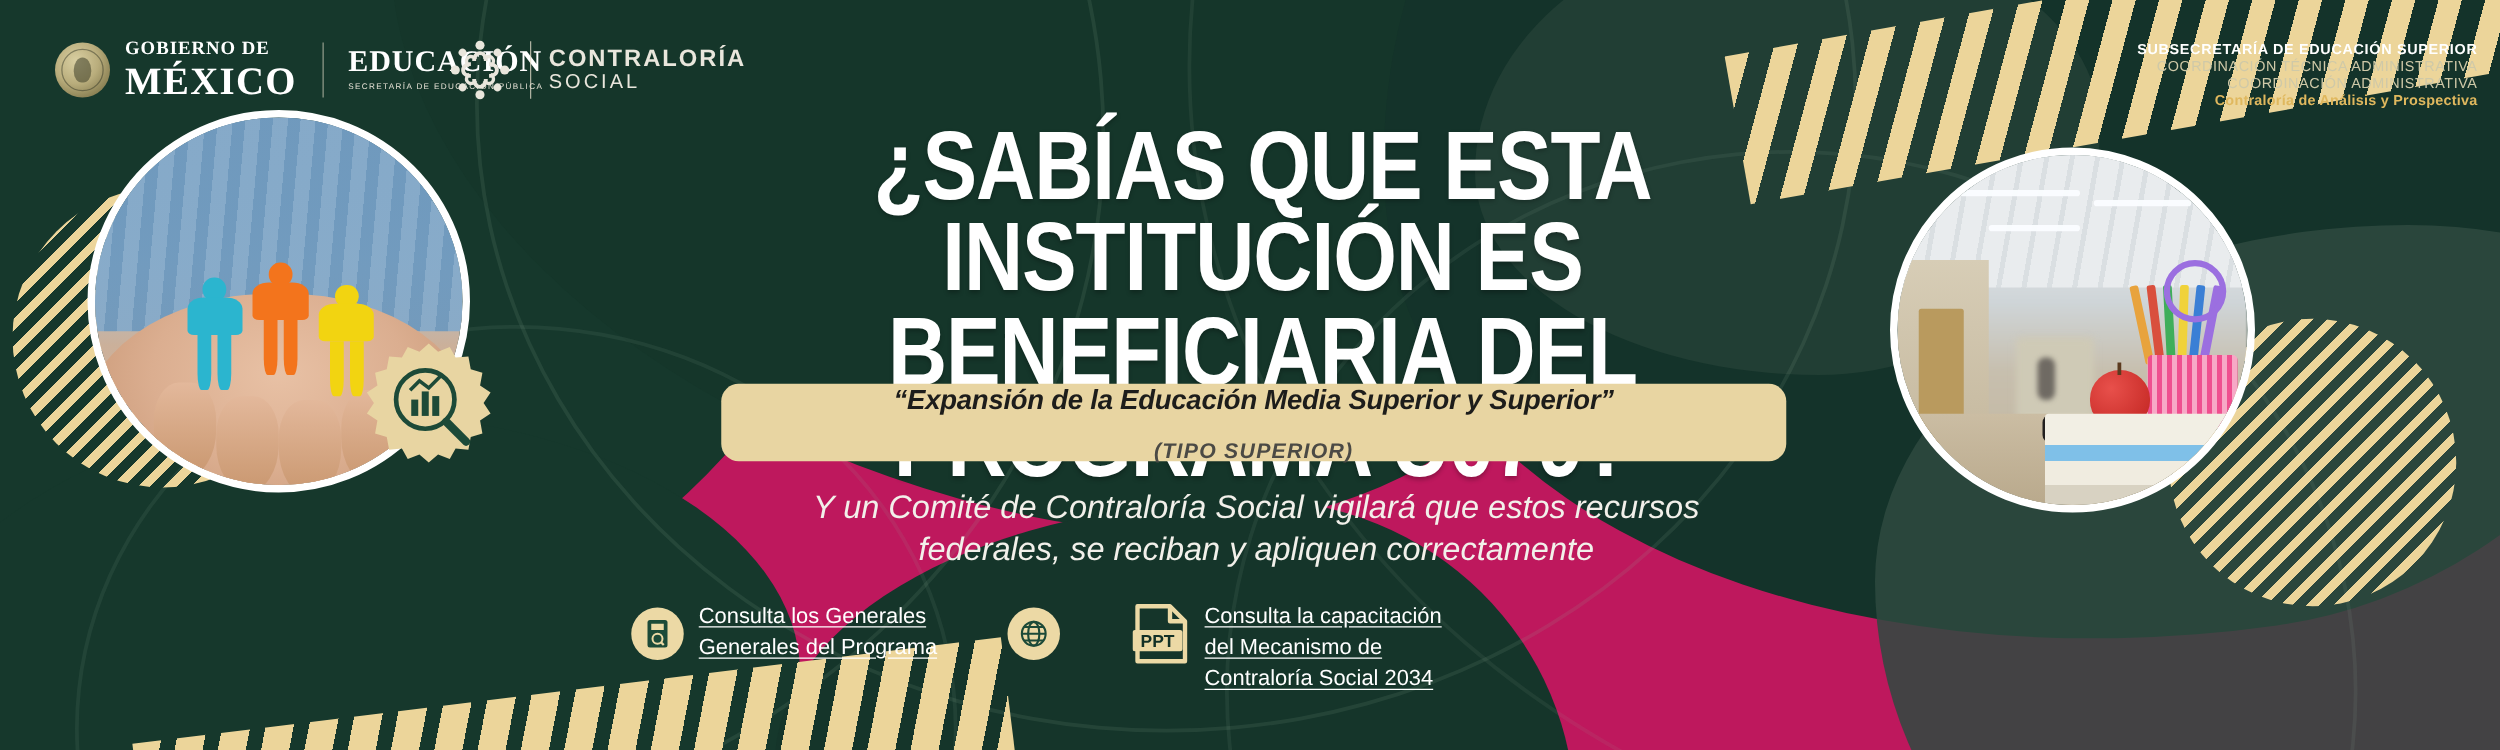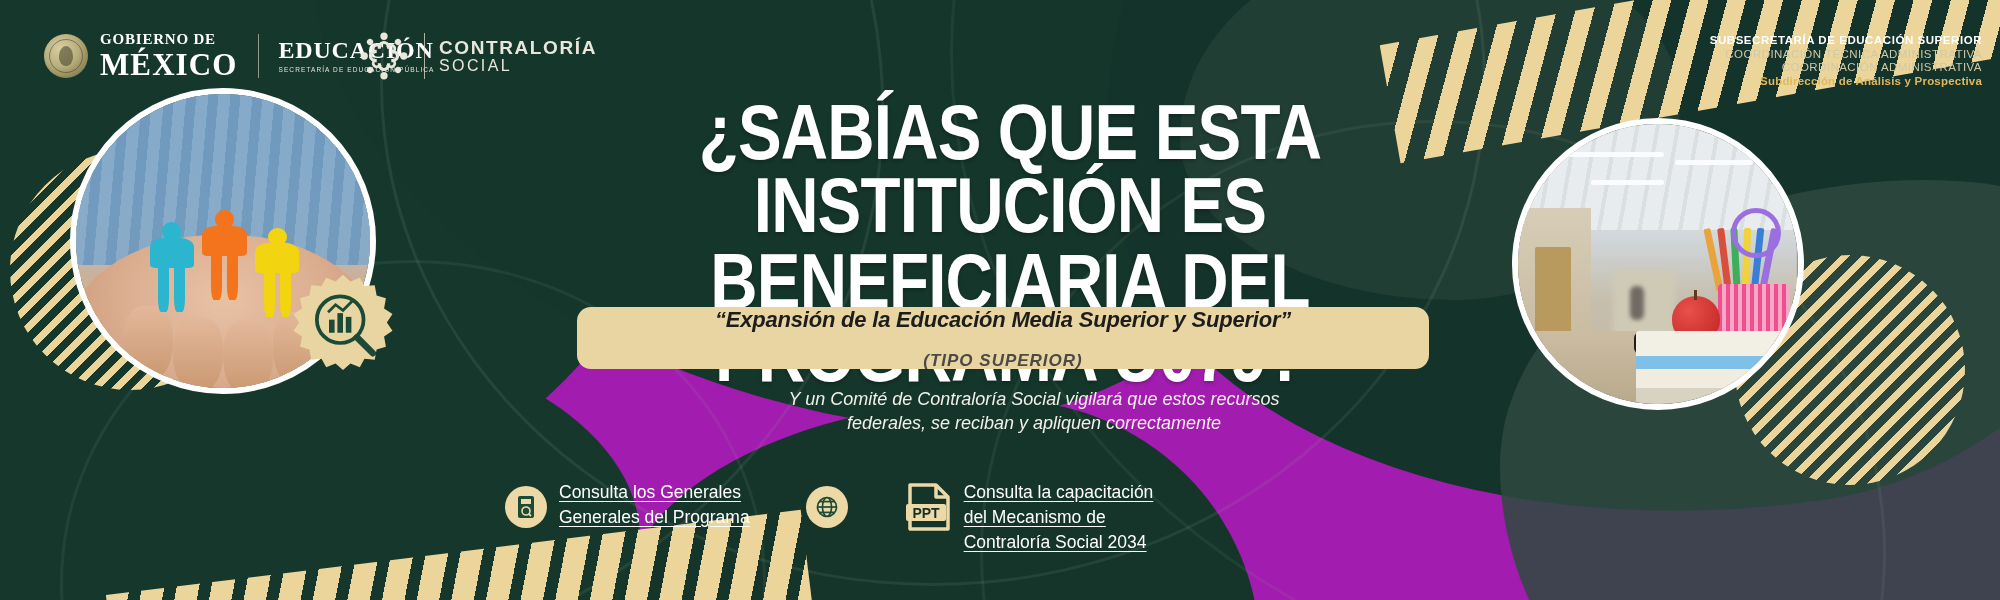--- a/index.html
+++ b/index.html
@@ -1,20 +1,20 @@
 <!DOCTYPE html>
 <html><head>
 <meta charset="utf-8">
 <style>
   html,body{margin:0;padding:0;background:#11241d;}
   body{font-family:"Liberation Sans",sans-serif;}
 
   .banner{
     position:relative;width:2000px;height:600px;overflow:hidden;
-    background:#a21caf;
+    background:#be185d;
   }
 
   
   .bg-layer{position:absolute;inset:0;overflow:hidden;}
   .blob{position:absolute;border-radius:50%;}
   .b1{width:900px;height:760px;left:-180px;top:-230px;background:#16382c;transform:rotate(-18deg);border-radius:48% 52% 60% 40%/50% 45% 55% 50%;}
   .b2{width:1000px;height:700px;left:300px;top:-300px;background:#15362a;border-radius:55% 45% 40% 60%/45% 55% 45% 55%;transform:rotate(12deg);}
   .b3{width:1100px;height:900px;left:1100px;top:-380px;background:#14332a;border-radius:48% 52% 40% 60%/55% 45% 55% 45%;transform:rotate(-8deg);}
   .b4{width:820px;height:620px;left:1500px;top:180px;background:#2e4a40;border-radius:52% 48% 58% 42%/46% 54% 46% 54%;opacity:.85;}
   .b5{width:760px;height:520px;left:-120px;top:330px;background:#16382c;border-radius:52% 48% 40% 60%/60% 40% 60% 40%;}
@@ -142,22 +142,22 @@
   .headline .h-l1{font-size:78px;display:block;}
   .headline .h-l2{font-size:78px;display:block;margin-top:4px;}
 
   
   .pill{position:absolute;left:577px;top:307px;width:852px;height:62px;border-radius:14px;
     background:#e8d5a2;z-index:6;display:flex;flex-direction:column;align-items:center;justify-content:flex-start;}
   .pill .p1{color:#1d1d1b;font-size:22px;font-weight:bold;font-style:italic;letter-spacing:-.2px;}
   .pill .p2{color:#4b4a45;font-size:17px;font-weight:bold;font-style:italic;letter-spacing:1px;margin-top:18px;}
 
   
-  .desc{position:absolute;left:629px;top:388px;width:810px;text-align:center;z-index:6;
-    color:#f2f0ea;font-size:18px;font-style:italic;line-height:1.32;}
+  .desc{position:absolute;left:600px;top:388px;width:810px;text-align:center;z-index:6;
+    color:#f2f0ea;font-size:26px;font-style:italic;line-height:1.32;}
 
   
   .links{position:absolute;left:505px;top:480px;width:1120px;height:80px;z-index:6;display:flex;align-items:flex-start;}
   .link-item{display:flex;align-items:flex-start;gap:12px;}
   .li-1{margin-left:0;}
   .li-2{margin-left:56px;}
   .li-3{margin-left:58px;}
   .icon-circle{width:42px;height:42px;border-radius:50%;background:#ecd9a5;flex:none;
     display:flex;align-items:center;justify-content:center;margin-top:6px;}
   .lk-text{color:#ffffff;font-size:17.5px;line-height:1.42;}
@@ -242,21 +242,21 @@
     <div class="cs-text">
       <div class="l1">CONTRALORÍA</div>
       <div class="l2">SOCIAL</div>
     </div>
   </div>
 
   <div class="dept">
     <div class="d1">SUBSECRETARÍA DE EDUCACIÓN SUPERIOR</div>
     <div class="d2">COORDINACIÓN TÉCNICA ADMINISTRATIVA</div>
     <div class="d3">COORDINACIÓN ADMINISTRATIVA</div>
-    <div class="d4">Subdirección de Análisis y Prospectiva</div>
+    <div class="d4">Contraloría de Análisis y Prospectiva</div>
   </div>
 
   <div class="photo photo-left">
     <div class="ph-inner">
       <div class="hands-bg"></div>
       <div class="shirt"></div>
       <div class="palm"></div>
       <div class="finger f1"></div>
         <div class="finger f2"></div>
       <div class="finger f3"></div>

